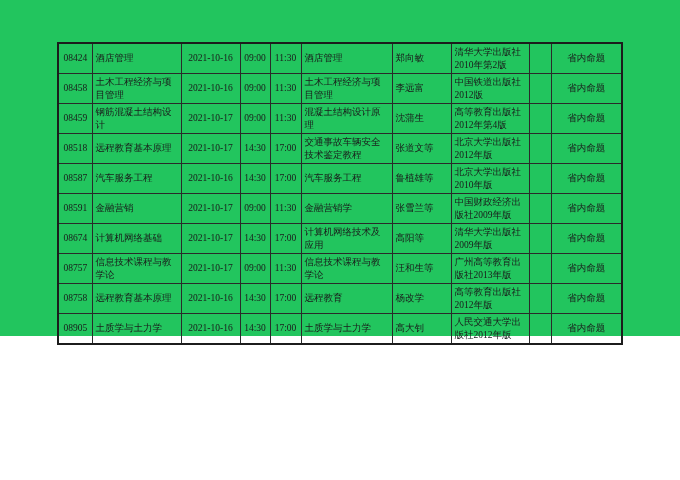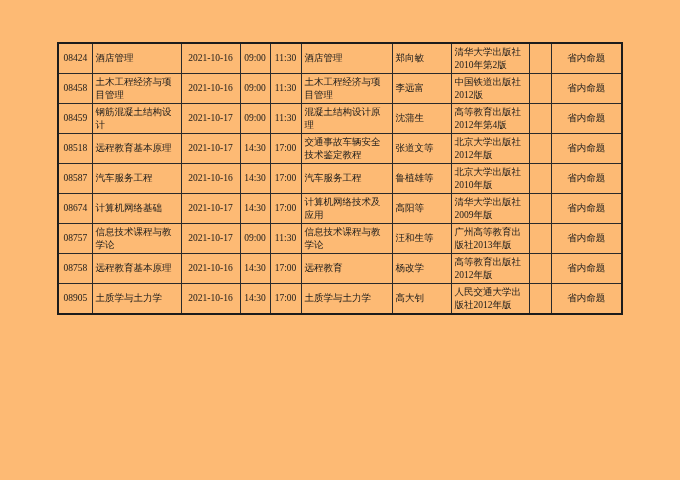--- a/index.html
+++ b/index.html
@@ -5,22 +5,22 @@
   * { margin: 0; padding: 0; box-sizing: border-box; }
   html, body {
     width: 680px; height: 480px;
     background: #ffffff;
     font-family: "Liberation Serif", "DejaVu Serif", serif;
     color: #1a1a1a;
     overflow: hidden;
   }
   .page {
     position: relative;
-    width: 680px; height: 480px;
-    background: #fdba74;
+    width: 680px; height: 336px;
+    background: #22c55e;
   }
   table.doc-table {
     position: absolute;
     left: 57px; top: 42px;
     width: 566px;
     border-collapse: collapse;
     table-layout: fixed;
     border: 2px solid #1c1c1c;
   }
   table.doc-table td {
@@ -108,20 +108,32 @@
           <td class="al-center">2021-10-16</td>
           <td class="al-center">14:30</td>
           <td class="al-center">17:00</td>
           <td class="al-left">汽车服务工程</td>
           <td class="al-left">鲁植雄等</td>
           <td class="al-left">北京大学出版社2010年版</td>
           <td class="al-left"></td>
           <td class="al-center">省内命题</td>
         </tr>
         <tr>
+          <td class="al-center">08591</td>
+          <td class="al-left">金融营销</td>
+          <td class="al-center">2021-10-17</td>
+          <td class="al-center">09:00</td>
+          <td class="al-center">11:30</td>
+          <td class="al-left">金融营销学</td>
+          <td class="al-left">张雪兰等</td>
+          <td class="al-left">中国财政经济出版社2009年版</td>
+          <td class="al-left"></td>
+          <td class="al-center">省内命题</td>
+        </tr>
+        <tr>
           <td class="al-center">08674</td>
           <td class="al-left">计算机网络基础</td>
           <td class="al-center">2021-10-17</td>
           <td class="al-center">14:30</td>
           <td class="al-center">17:00</td>
           <td class="al-left">计算机网络技术及应用</td>
           <td class="al-left">高阳等</td>
           <td class="al-left">清华大学出版社2009年版</td>
           <td class="al-left"></td>
           <td class="al-center">省内命题</td>

